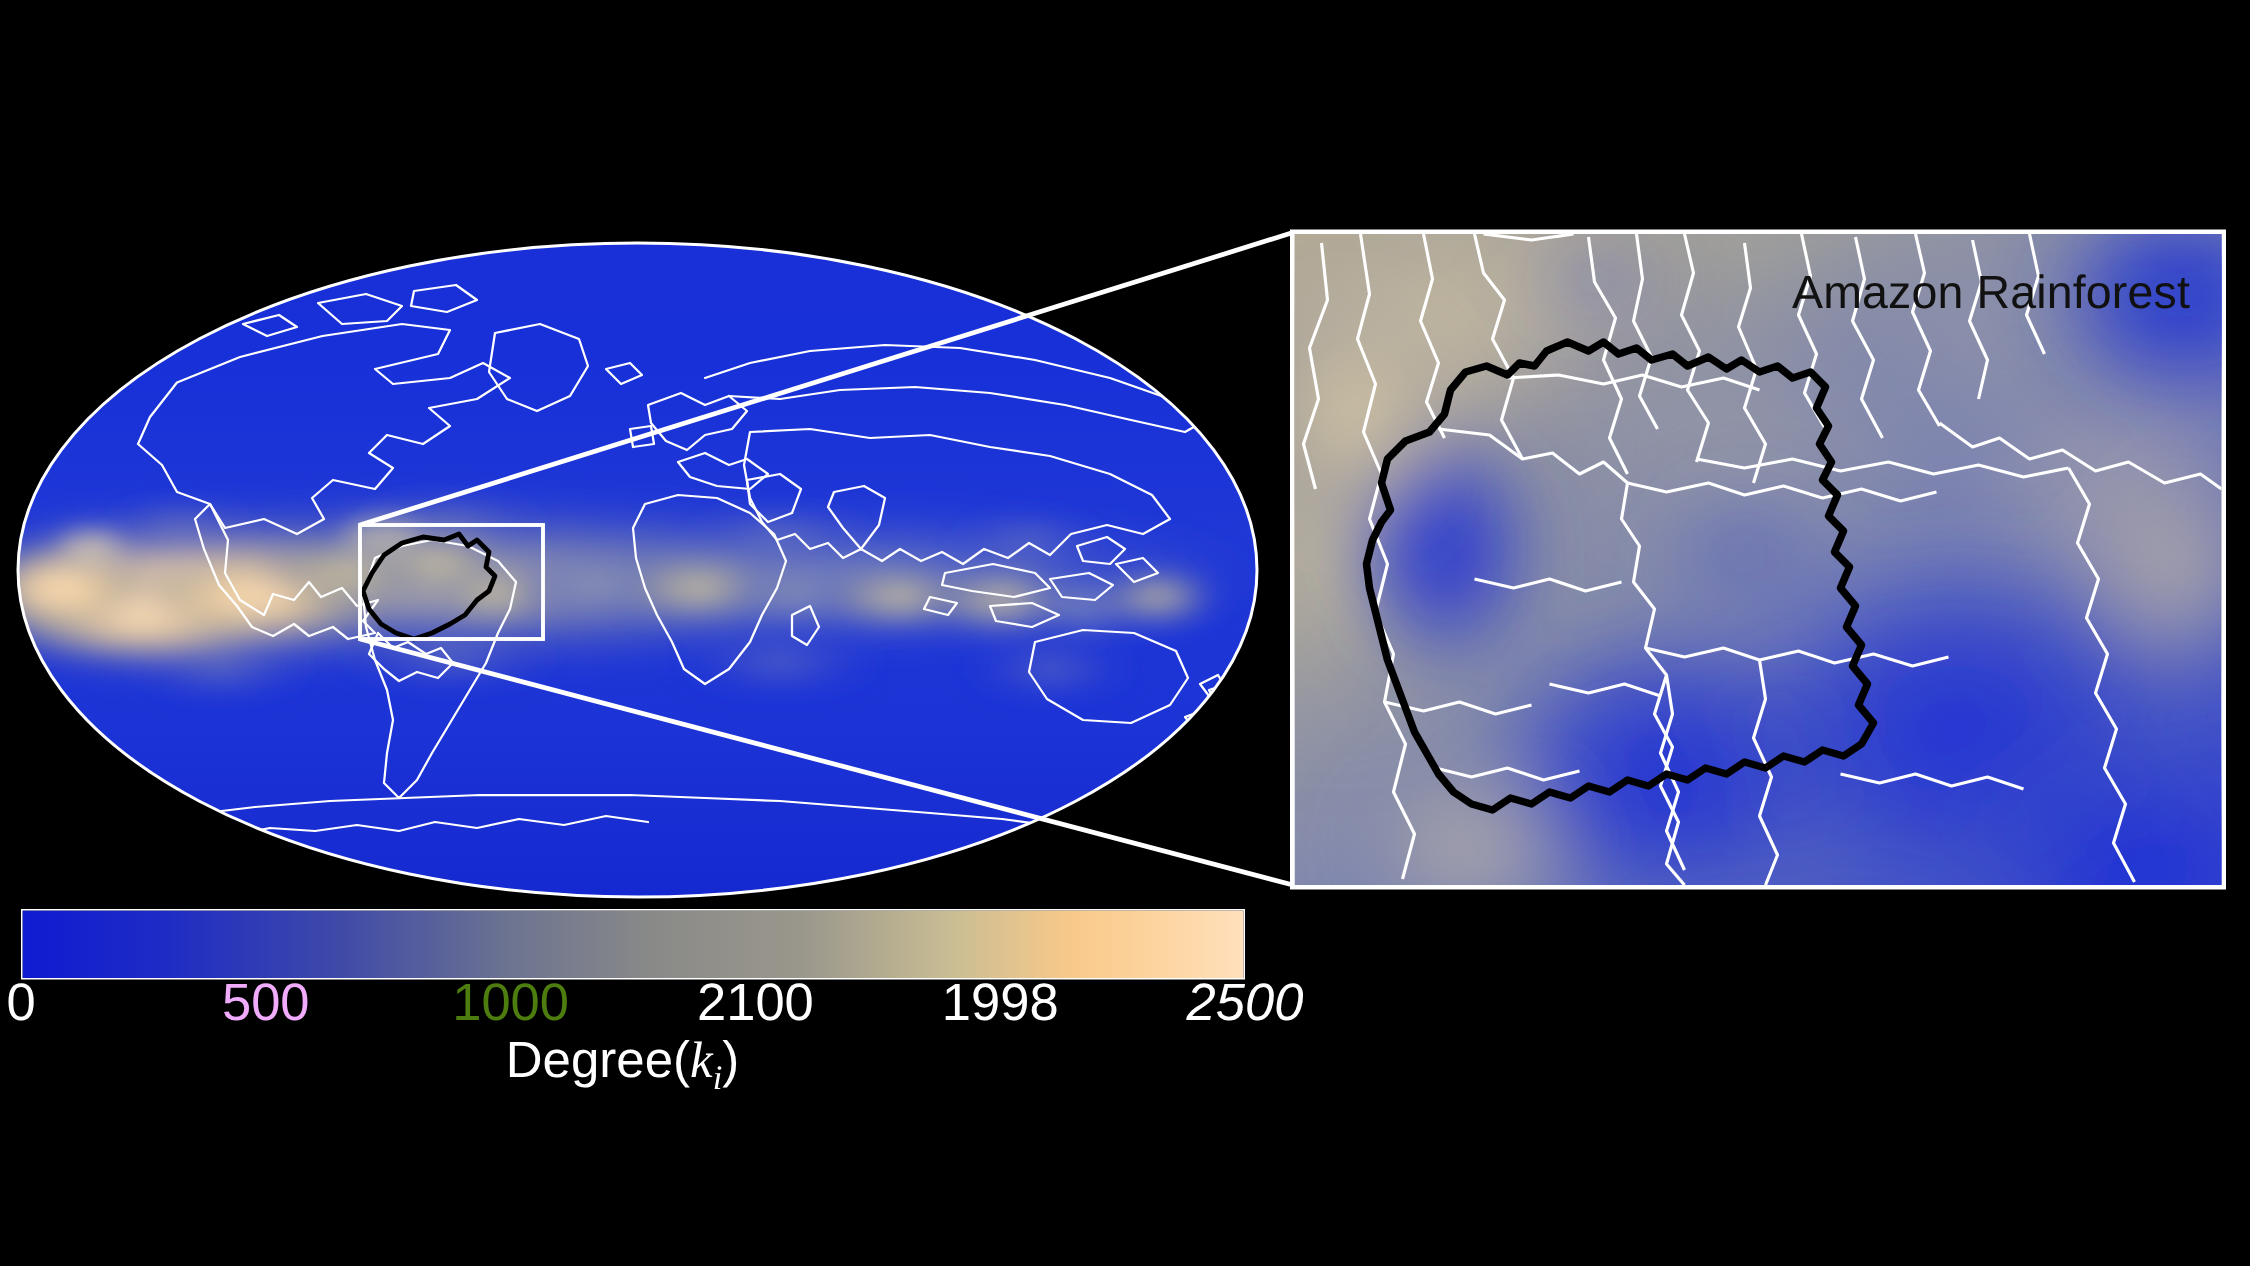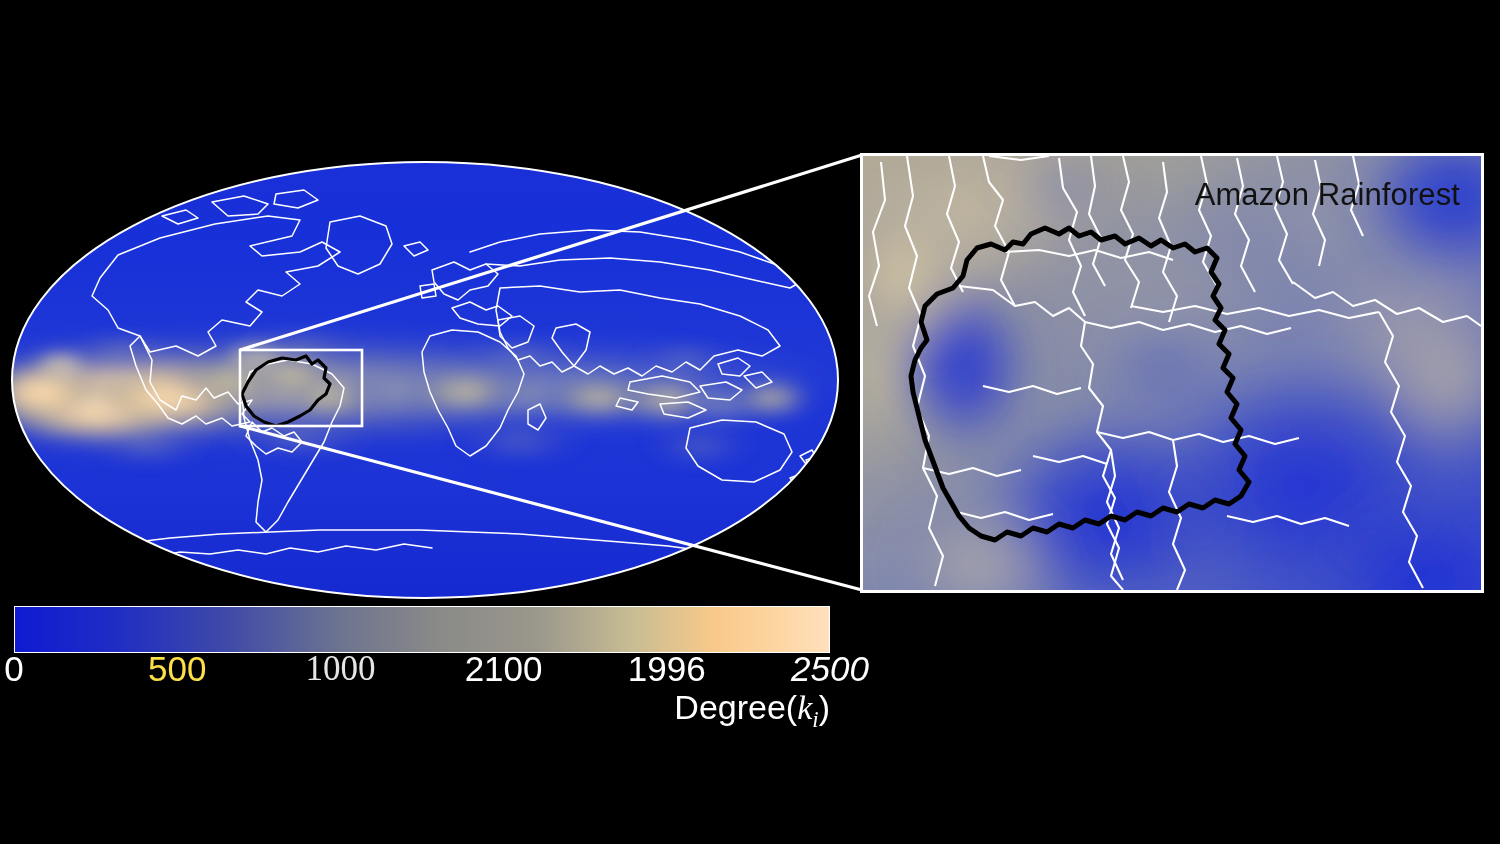--- a/index.html
+++ b/index.html
@@ -23,21 +23,21 @@
   
   #connectors{position:absolute;left:0;top:0;width:1500px;height:844px;
               pointer-events:none;}
 
   
   #cbar-wrap{position:absolute;left:14px;top:606px;width:816px;}
   #cbar{height:47px;width:100%;border:1.5px solid #ffffff;box-sizing:border-box;}
   #cbar-ticks{position:relative;height:40px;width:100%;}
   .ctick{position:absolute;top:-4px;color:#fff;font-size:35px;line-height:40px;
          transform:translateX(-50%);white-space:nowrap;}
-  #cbar-label{position:absolute;left:0;top:688px;width:830px;text-align:right;
+  #cbar-label{position:absolute;left:0;top:688px;width:830px;text-align:center;
               color:#fff;font-size:34px;white-space:nowrap;}
   #cbar-label .it{font-style:italic;font-family:"Liberation Serif","DejaVu Serif",serif;}
   #cbar-label .sub{font-size:23px;vertical-align:sub;font-style:italic;
                    font-family:"Liberation Serif","DejaVu Serif",serif;}
 </style>
 </head>
 <body>
 
 <div id="fig">
 
@@ -335,24 +335,24 @@
                L88 346 L80 332 L74 316 L68 300 L62 284 L58 268 L54 252
                L50 236 L48 220 L52 204 L58 192 Z" fill="none" stroke="#000000" stroke-width="5" stroke-linejoin="round" stroke-linecap="round"></path>
     </svg>
     <div id="inset-title">Amazon Rainforest</div>
   </div>
 
   <div id="cbar-wrap">
     <div id="cbar" style="background: linear-gradient(to right, rgb(15, 27, 210) 0%, rgb(31, 44, 196) 12%, rgb(63, 74, 168) 26%, rgb(109, 116, 144) 40%, rgb(138, 138, 136) 52%, rgb(154, 151, 140) 64%, rgb(201, 189, 147) 76%, rgb(249, 201, 138) 86%, rgb(253, 214, 163) 94%, rgb(255, 224, 189) 100%);"></div>
     <div id="cbar-ticks">
         <div class="ctick" style="left: 0%; color: rgb(255, 255, 255);">0</div>
-        <div class="ctick" style="left: 20%; color: #fde047; text-align: right;">500</div>
-        <div class="ctick" style="left: 40%; color: #e5e5e5; font-family: Liberation Serif, serif;">1000</div>
+        <div class="ctick" style="left: 20%; color: #f0abfc; text-align: right;">500</div>
+        <div class="ctick" style="left: 40%; color: #4d7c0f;">1000</div>
         <div class="ctick" style="left: 60%; color: rgb(255, 255, 255);">2100</div>
-        <div class="ctick" style="left: 80%; color: rgb(255, 255, 255);">1996</div>
+        <div class="ctick" style="left: 80%; color: rgb(255, 255, 255);">1998</div>
         <div class="ctick" style="left: 100%; color: rgb(255, 255, 255); font-style: italic;">2500</div>
       </div>
   </div>
   <div id="cbar-label">
     <span>Degree(</span><span class="it">k</span><span class="sub">i</span><span>)</span>
   </div>
 
 </div>
 
 </body></html>

